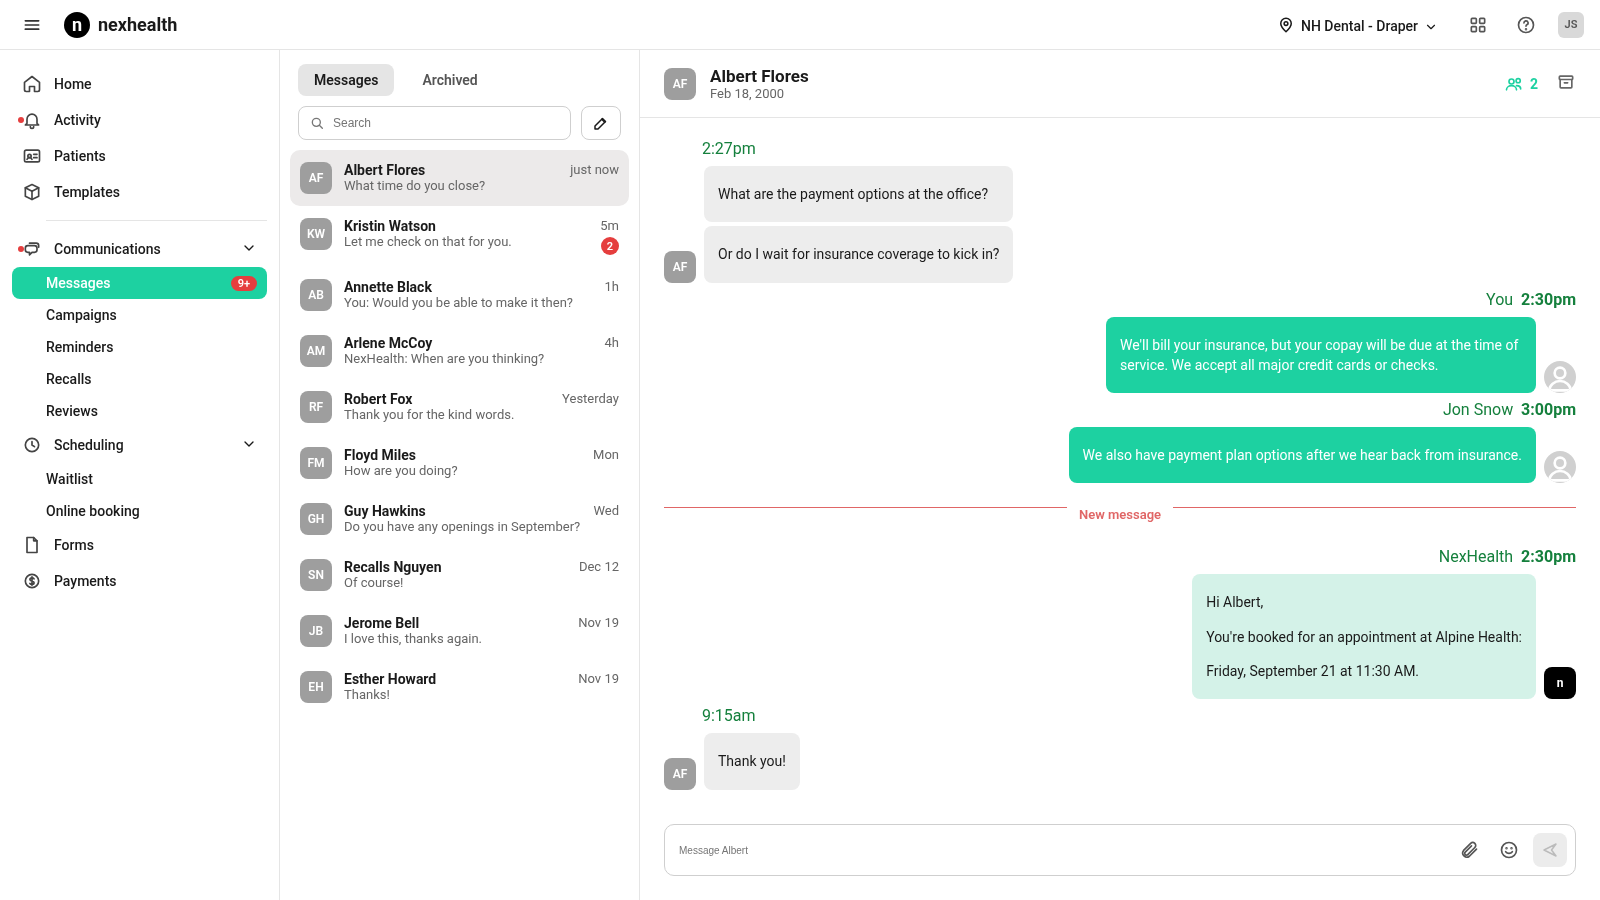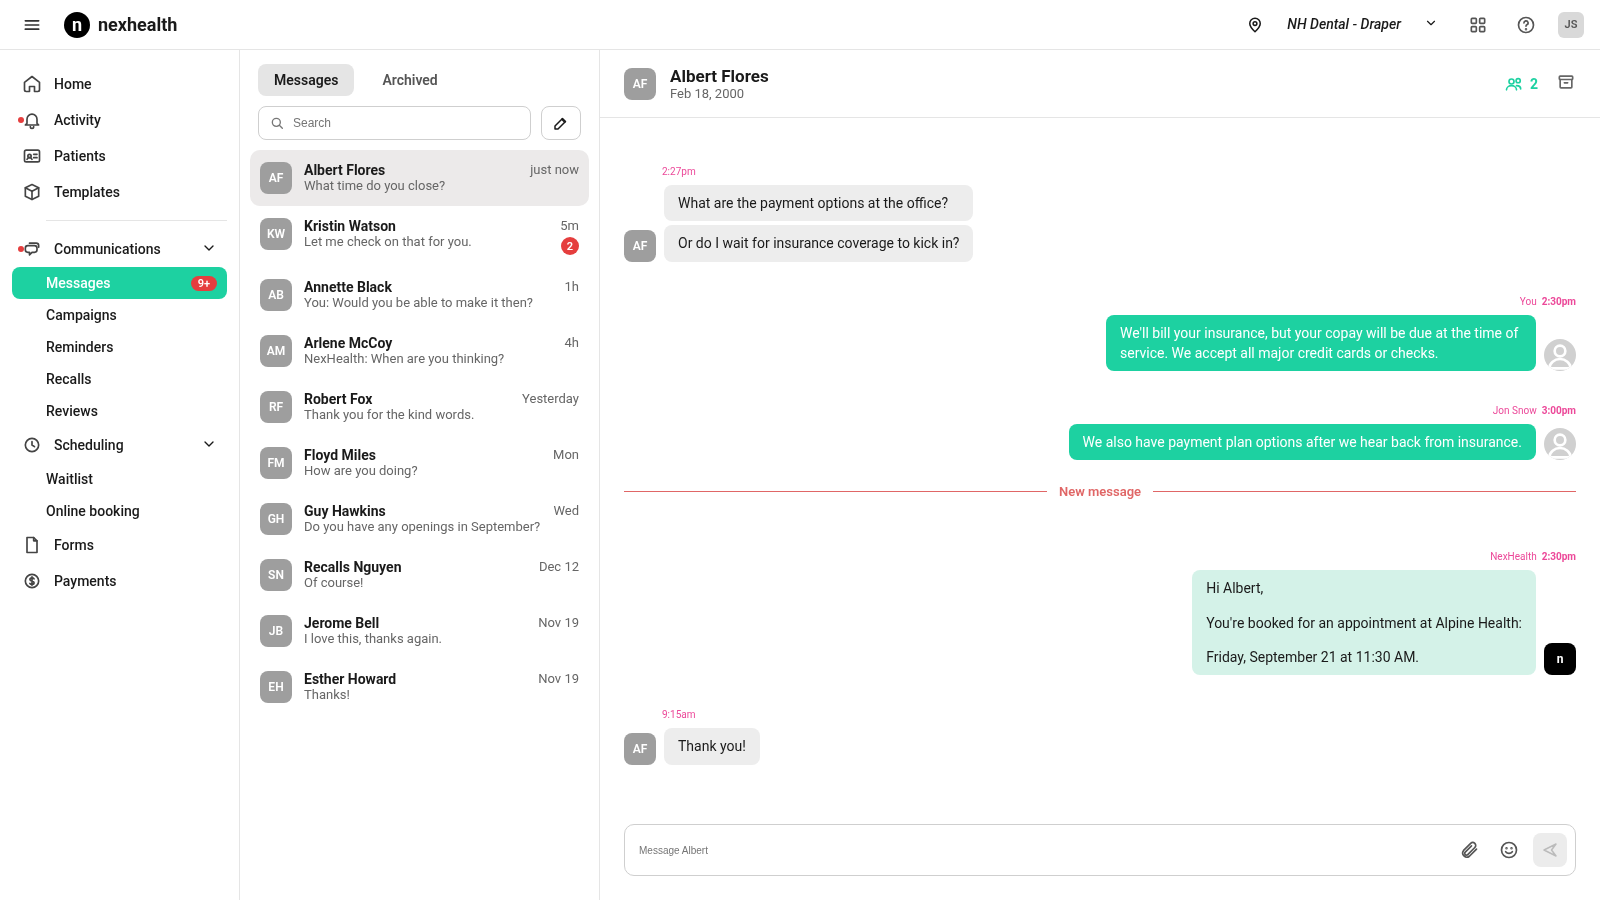--- a/index.html
+++ b/index.html
@@ -21,29 +21,29 @@
     display: flex;
     align-items: center;
     padding: 0 16px;
     gap: 16px;
   }
   .hamburger { width: 32px; height:32px; display:flex; align-items:center; justify-content:center; cursor:pointer; }
   .hamburger svg { width:20px; height:20px; stroke:#333; }
   .logo { display:flex; align-items:center; gap:8px; font-weight:700; font-size:18px; }
   .logo-icon { width:26px; height:26px; border-radius:50%; background:#000; color:#fff; display:flex; align-items:center; justify-content:center; font-weight:700; }
   .topbar-spacer { flex:1; }
-  .location-picker { display:flex; align-items:flex-start; gap:23px; padding:4px 8px; border-radius:6px; cursor:pointer; font-weight:500;font-style:italic; }
+  .location-picker { display:flex; align-items:flex-end; gap:6px; padding:4px 8px; border-radius:6px; cursor:pointer; font-weight:500; }
   .top-icon { width:32px; height:32px; display:flex; align-items:center; justify-content:center; cursor:pointer; color:#555; }
   .user-chip { width:26px; height:26px; border-radius:6px; background:#d9d9d9; color:#555; font-size:11px; font-weight:600; display:flex; align-items:center; justify-content:center; }
 
   
   .body-row { display:flex; flex:1; min-height:0; }
 
   
-  .sidebar { width:240px; padding:16px 12px; border-right:1px solid #e5e5e5; overflow:auto; }
+  .sidebar { width:280px; padding:16px 12px; border-right:1px solid #e5e5e5; overflow:auto; }
   .nav-item { display:flex; align-items:center; gap:12px; padding:8px 10px; border-radius:8px; cursor:pointer; color:#1a1a1a; font-weight:500; position:relative; }
   .nav-sub { padding-left:34px; }
   .nav-item.active { background:#1dd1a1; color:#fff; }
   .nav-icon { width:20px; height:20px; display:flex; align-items:center; justify-content:center; color:#444; }
   .nav-divider { height:1px; background:#e5e5e5; margin:10px 0 10px 34px; }
   .nav-chevron { margin-left:auto; }
   .nav-badge { margin-left:auto; background:#e53e3e; color:#fff; font-size:11px; font-weight:600; border-radius:9px; padding:1px 7px; }
   .dot-red { position:absolute; left:6px; width:6px; height:6px; border-radius:50%; background:#e53e3e; }
 
   
@@ -72,33 +72,33 @@
   .chat-header { display:flex; align-items:center; gap:14px; padding:16px 24px; border-bottom:1px solid #e5e5e5; }
   .chat-header .avatar { width:32px; height:32px; }
   .chat-title-group { display:flex; flex-direction:column; }
   .chat-title { font-weight:700; font-size:17px; }
   .chat-sub { color:#666; font-size:13px; }
   .chat-header-right { margin-left:auto; display:flex; align-items:center; gap:18px; }
   .family-count { display:flex; align-items:center; gap:6px; color:#1dd1a1; font-weight:700; }
   .archive-icon { color:#666; cursor:pointer; }
 
   .chat-scroll { flex:1; overflow:auto; padding:20px 24px; display:flex; flex-direction:column; gap:6px; }
-  .msg-time { font-size:10px; color:#ec4899; margin-top:28px; margin-bottom:2px; }
+  .msg-time { font-size:16px; color:#15803d; margin-top:1px; margin-bottom:2px; }
   .msg-time.left { margin-left:38px; }
   .msg-time.right { text-align:right; }
   .msg-row { display:flex; gap:8px; align-items:flex-end; }
   .msg-row.right { justify-content:flex-end; }
   .bubble-stack { display:flex; flex-direction:column; gap:4px; max-width:480px; }
   .bubble-stack.tight { gap:4px; }
-  .bubble { padding:8px 14px; border-radius:8px; font-size:14px; line-height:1.45; }
+  .bubble { padding:18px 14px; border-radius:8px; font-size:14px; line-height:1.45; }
   .bubble.in { background:#ededed; }
   .bubble.out-teal { background:#1dd1a1; color:#fff; }
   .bubble.out-sys { background:#d4f2e8; color:#1a1a1a; }
   .msg-row .avatar { width:32px; height:32px; }
-  .divider-row { display:flex; align-items:center; gap:12px; margin:18px 0; }
+  .divider-row { display:flex; align-items:flex-start; gap:12px; margin:18px 0; }
   .divider-line { flex:1; height:1px; background:#e06666; }
   .divider-label { color:#e06666; font-weight:600; font-size:13px; }
 
   
   .composer-wrap { padding:14px 24px 24px; }
   .composer { border:1px solid #cfcfcf; border-radius:10px; display:flex; align-items:center; padding:8px 8px 8px 14px; gap:8px; }
   .composer input { flex:1; border:none; outline:none; font-size:10px; }
   .composer-icon { width:32px; height:32px; display:flex; align-items:center; justify-content:center; color:#555; cursor:pointer; border-radius:6px; }
   .send-btn { width:34px; height:34px; border-radius:8px; background:#ececec; display:flex; align-items:center; justify-content:center; color:#bbb; }
 

